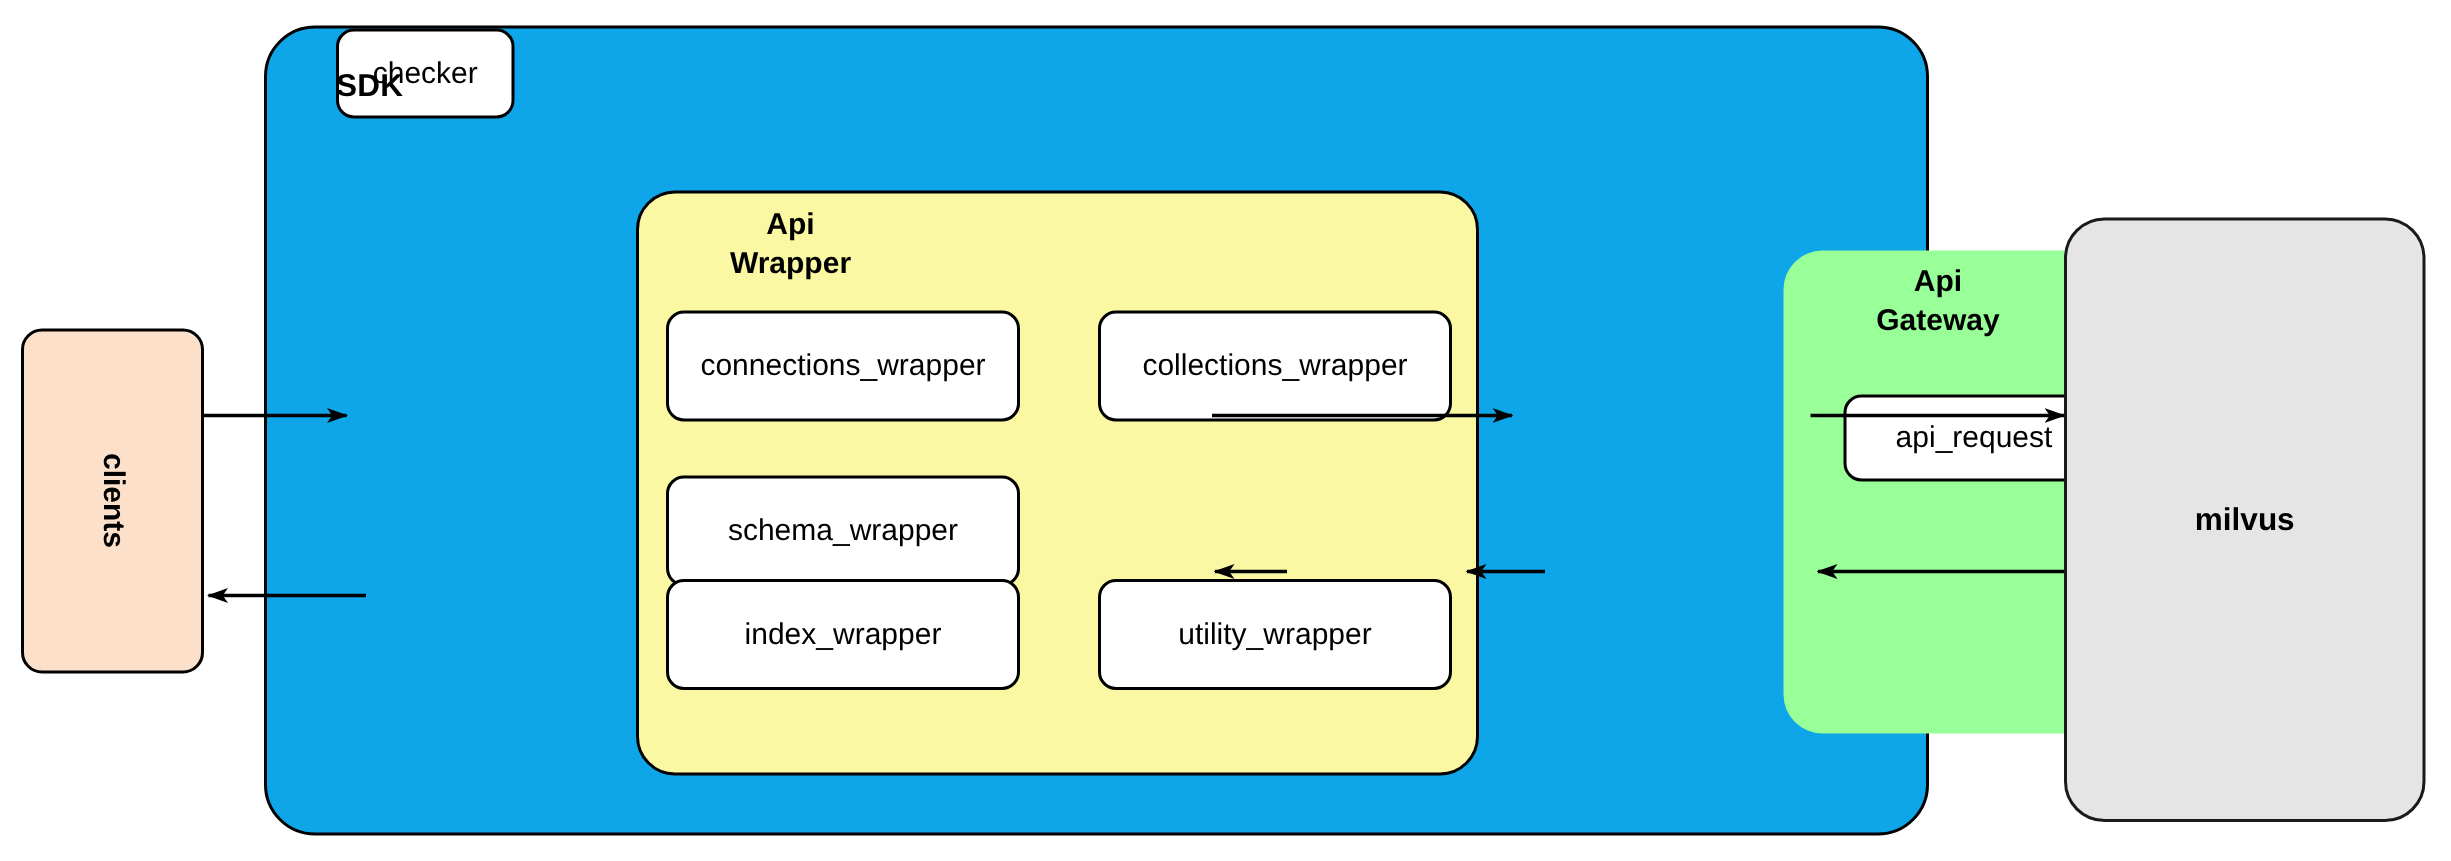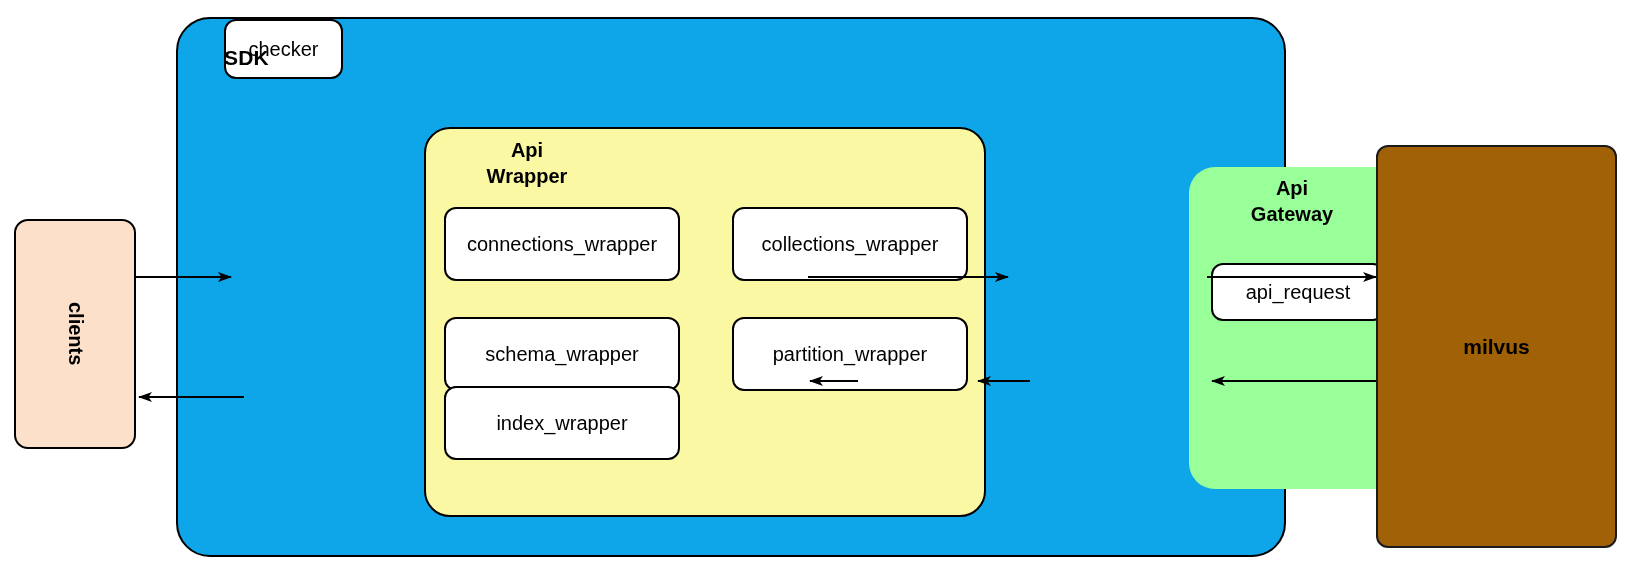--- a/index.html
+++ b/index.html
@@ -93,21 +93,21 @@
     left: 8px;
     top: 8px;
     width: 190px;
     font-size: 20px;
     font-weight: bold;
     line-height: 26px;
     color: #000000;
     text-align: center;
   }
   .gw-leaf { width: 174px; height: 58px; left: 22px; }
-  .gw-row-1 { top: 96px; }
+  .gw-row-1 { top: 96px; margin-left: 18px; }
   .gw-row-2 { top: 204px; }
   
   .checker-box {
     left: 860px;
     top: 353px;
     width: 115px;
     height: 56px;
     background: #ffffff;
     border: 2px solid #000000;
     border-radius: 12px;
@@ -142,23 +142,23 @@
     color: #000000;
     writing-mode: vertical-rl;
     text-orientation: mixed;
   }
   
   .milvus-box {
     left: 1376px;
     top: 145px;
     width: 241px;
     height: 403px;
-    background: #a16207;
+    background: #e5e5e5;
     border: 2px solid #1a1a1a;
-    border-radius: 12px;
+    border-radius: 27px;
     display: flex;
     align-items: center;
     justify-content: center;
     font-size: 21px;
     font-weight: bold;
     color: #000000;
   }
   
   #arrows {
     position: absolute;
@@ -180,22 +180,22 @@
 
   <div class="box sdk-container">
     <span class="sdk-label">SDK</span>
 
     <div class="box api-wrapper">
       <span class="api-wrapper-label"><span>Api</span><br><span>Wrapper</span></span>
 
       <div class="leaf leaf-w col-b row-1">collections_wrapper</div>
       <div class="leaf leaf-w col-a row-1">connections_wrapper</div>
       <div class="leaf leaf-w col-a row-2">schema_wrapper</div>
-      <div class="leaf leaf-w col-b row-2">partition_wrapper</div>
       <div class="leaf leaf-w col-a row-3">index_wrapper</div>
+      <div class="leaf leaf-w col-b row-3">utility_wrapper</div>
     </div>
 
     <div class="checker-box">checker</div>
 
     <div class="box api-gateway">
       <span class="api-gateway-label"><span>Api</span><br><span>Gateway</span></span>
 
       <div class="leaf gw-leaf gw-row-1">api_request</div>
     </div>
   </div>

